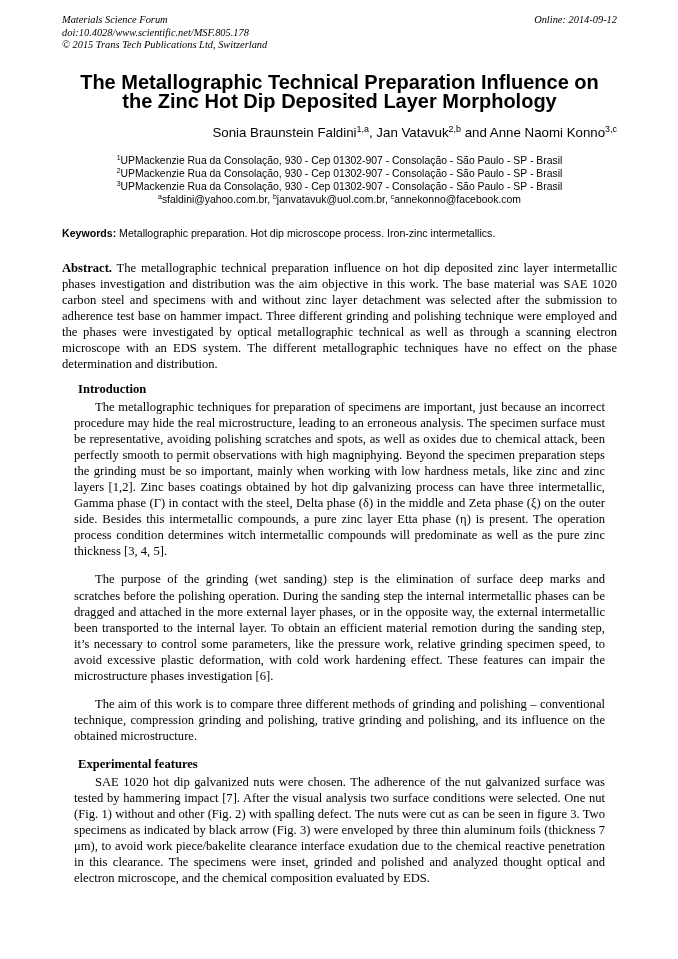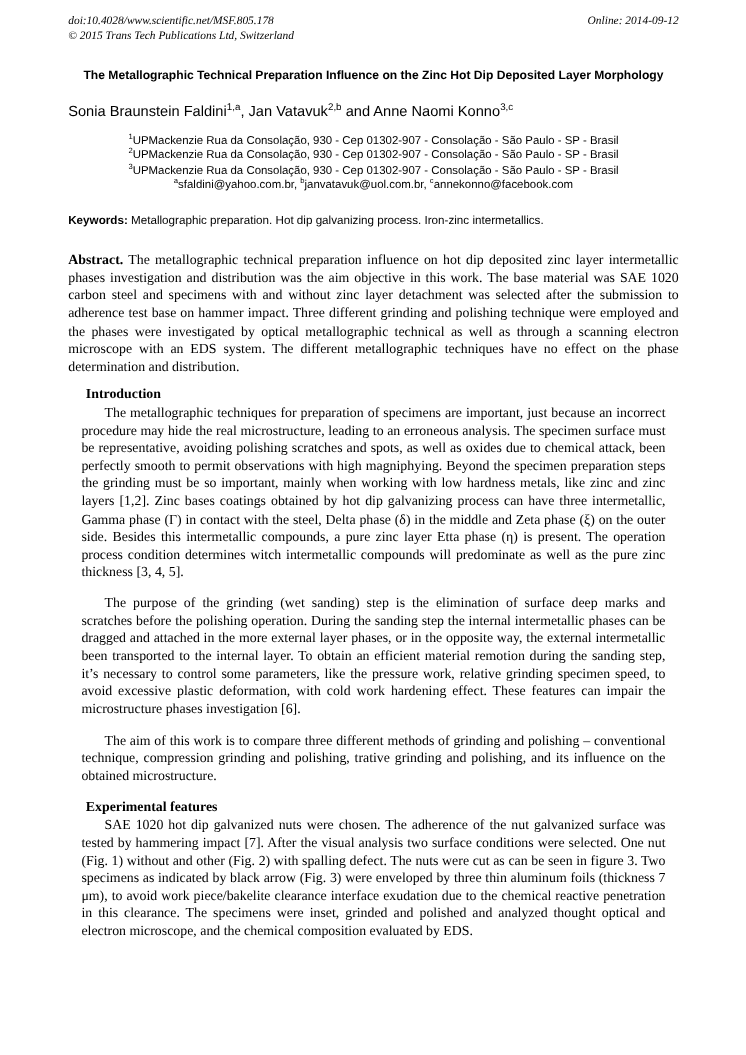--- a/index.html
+++ b/index.html
@@ -40,33 +40,33 @@
     top: 0;
     white-space: nowrap;
     font-style: italic;
   }
 
   
   .title {
     margin: 21px 0 0 0;
     font-family: "Liberation Sans", "DejaVu Sans", sans-serif;
     font-weight: bold;
-    font-size: 11px;
+    font-size: 20px;
     line-height: 19px;
     text-align: center;
     padding: 0 6px;
   }
 
   
   .authors {
     margin: 13px 0 13px 0;
     font-family: "Liberation Sans", "DejaVu Sans", sans-serif;
     font-size: 13.3px;
     line-height: 17px;
-    text-align: left;
+    text-align: right;
   }
   .authors sup, .affil sup, .emails sup {
     font-size: 0.67em;
     vertical-align: super;
     line-height: 0;
   }
 
   
   .affil-block {
     margin: 10px 0 0 0;
@@ -124,40 +124,41 @@
     text-indent: 21px;
   }
   p.body.first { margin-top: 1px; }
 </style>
 </head>
 <body>
 
 <div class="page">
 
   <div class="masthead">
+    <span class="left">Materials Science Forum</span>
     <span class="left">doi:10.4028/www.scientific.net/MSF.805.178</span>
     <span class="left">© 2015 Trans Tech Publications Ltd, Switzerland</span>
     <span class="online">Online: 2014-09-12</span>
   </div>
 
   <h1 class="title">The Metallographic Technical Preparation Influence on the Zinc Hot Dip Deposited Layer Morphology</h1>
 
   <div class="authors">
     <span>Sonia Braunstein Faldini</span><sup>1,a</sup><span>, </span><span>Jan Vatavuk</span><sup>2,b</sup><span> and </span><span>Anne Naomi Konno</span><sup>3,c</sup>
   </div>
 
   <div class="affil-block">
     <div class="affil"><sup>1</sup><span>UPMackenzie Rua da Consolação, 930 - Cep 01302-907 - Consolação - São Paulo - SP - Brasil</span></div>
     <div class="affil"><sup>2</sup><span>UPMackenzie Rua da Consolação, 930 - Cep 01302-907 - Consolação - São Paulo - SP - Brasil</span></div>
     <div class="affil"><sup>3</sup><span>UPMackenzie Rua da Consolação, 930 - Cep 01302-907 - Consolação - São Paulo - SP - Brasil</span></div>
     <div class="emails"><sup>a</sup><span>sfaldini@yahoo.com.br, </span><sup>b</sup><span>janvatavuk@uol.com.br, </span><sup>c</sup><span>annekonno@facebook.com</span></div>
   </div>
 
   <div class="keywords">
-    <span class="lbl">Keywords:</span><span> Metallographic preparation.  Hot dip galvanizing process. Iron-zinc intermetallics.</span>
+    <span class="lbl">Keywords:</span><span> Metallographic preparation.  Hot dip microscope process. Iron-zinc intermetallics.</span>
   </div>
 
   <div class="abstract">
     <span class="lbl">Abstract.</span><span> The metallographic technical preparation influence on hot dip deposited zinc layer intermetallic phases investigation and distribution was the aim objective in this work. The base material was SAE 1020 carbon steel and specimens with and without zinc layer detachment was selected after the submission to adherence test base on hammer impact. Three different grinding and polishing technique were employed and the phases were investigated by optical metallographic technical as well as through a scanning electron microscope with an EDS system. The different metallographic techniques have no effect on the phase determination and distribution.</span>
   </div>
 
   <h2 class="section">Introduction</h2>
   <p class="body first">The metallographic techniques for preparation of specimens are important, just because an incorrect procedure may hide the real microstructure, leading to an erroneous analysis.  The specimen surface must be representative, avoiding polishing scratches and spots, as well as oxides due to chemical attack, been perfectly smooth to permit observations with high magniphying. Beyond the specimen preparation steps the grinding must be so important, mainly when working with low hardness metals, like zinc and zinc layers [1,2]. Zinc bases coatings obtained by hot dip galvanizing process can have three intermetallic, Gamma phase (Γ) in contact with the steel, Delta phase (δ) in the middle and Zeta phase (ξ) on the outer side. Besides this intermetallic compounds, a pure zinc layer Etta phase (η) is present. The operation process condition determines witch intermetallic compounds will predominate as well as the pure zinc thickness [3, 4, 5].</p>
   <p class="body">The purpose of the grinding (wet sanding) step is the elimination of surface deep marks and scratches before the polishing operation. During the sanding step the internal intermetallic phases can be dragged and  attached  in the more external layer phases, or in the opposite way, the external intermetallic been transported to the internal layer. To obtain an efficient material remotion during the sanding step, it’s necessary to control some parameters, like the pressure work, relative grinding specimen speed, to avoid excessive plastic deformation, with cold work hardening effect. These features can impair the microstructure phases investigation [6].</p>
   <p class="body">The aim of this work is to compare three different methods of grinding and polishing – conventional technique, compression grinding and polishing, trative grinding and polishing, and its influence on the obtained microstructure.</p>

